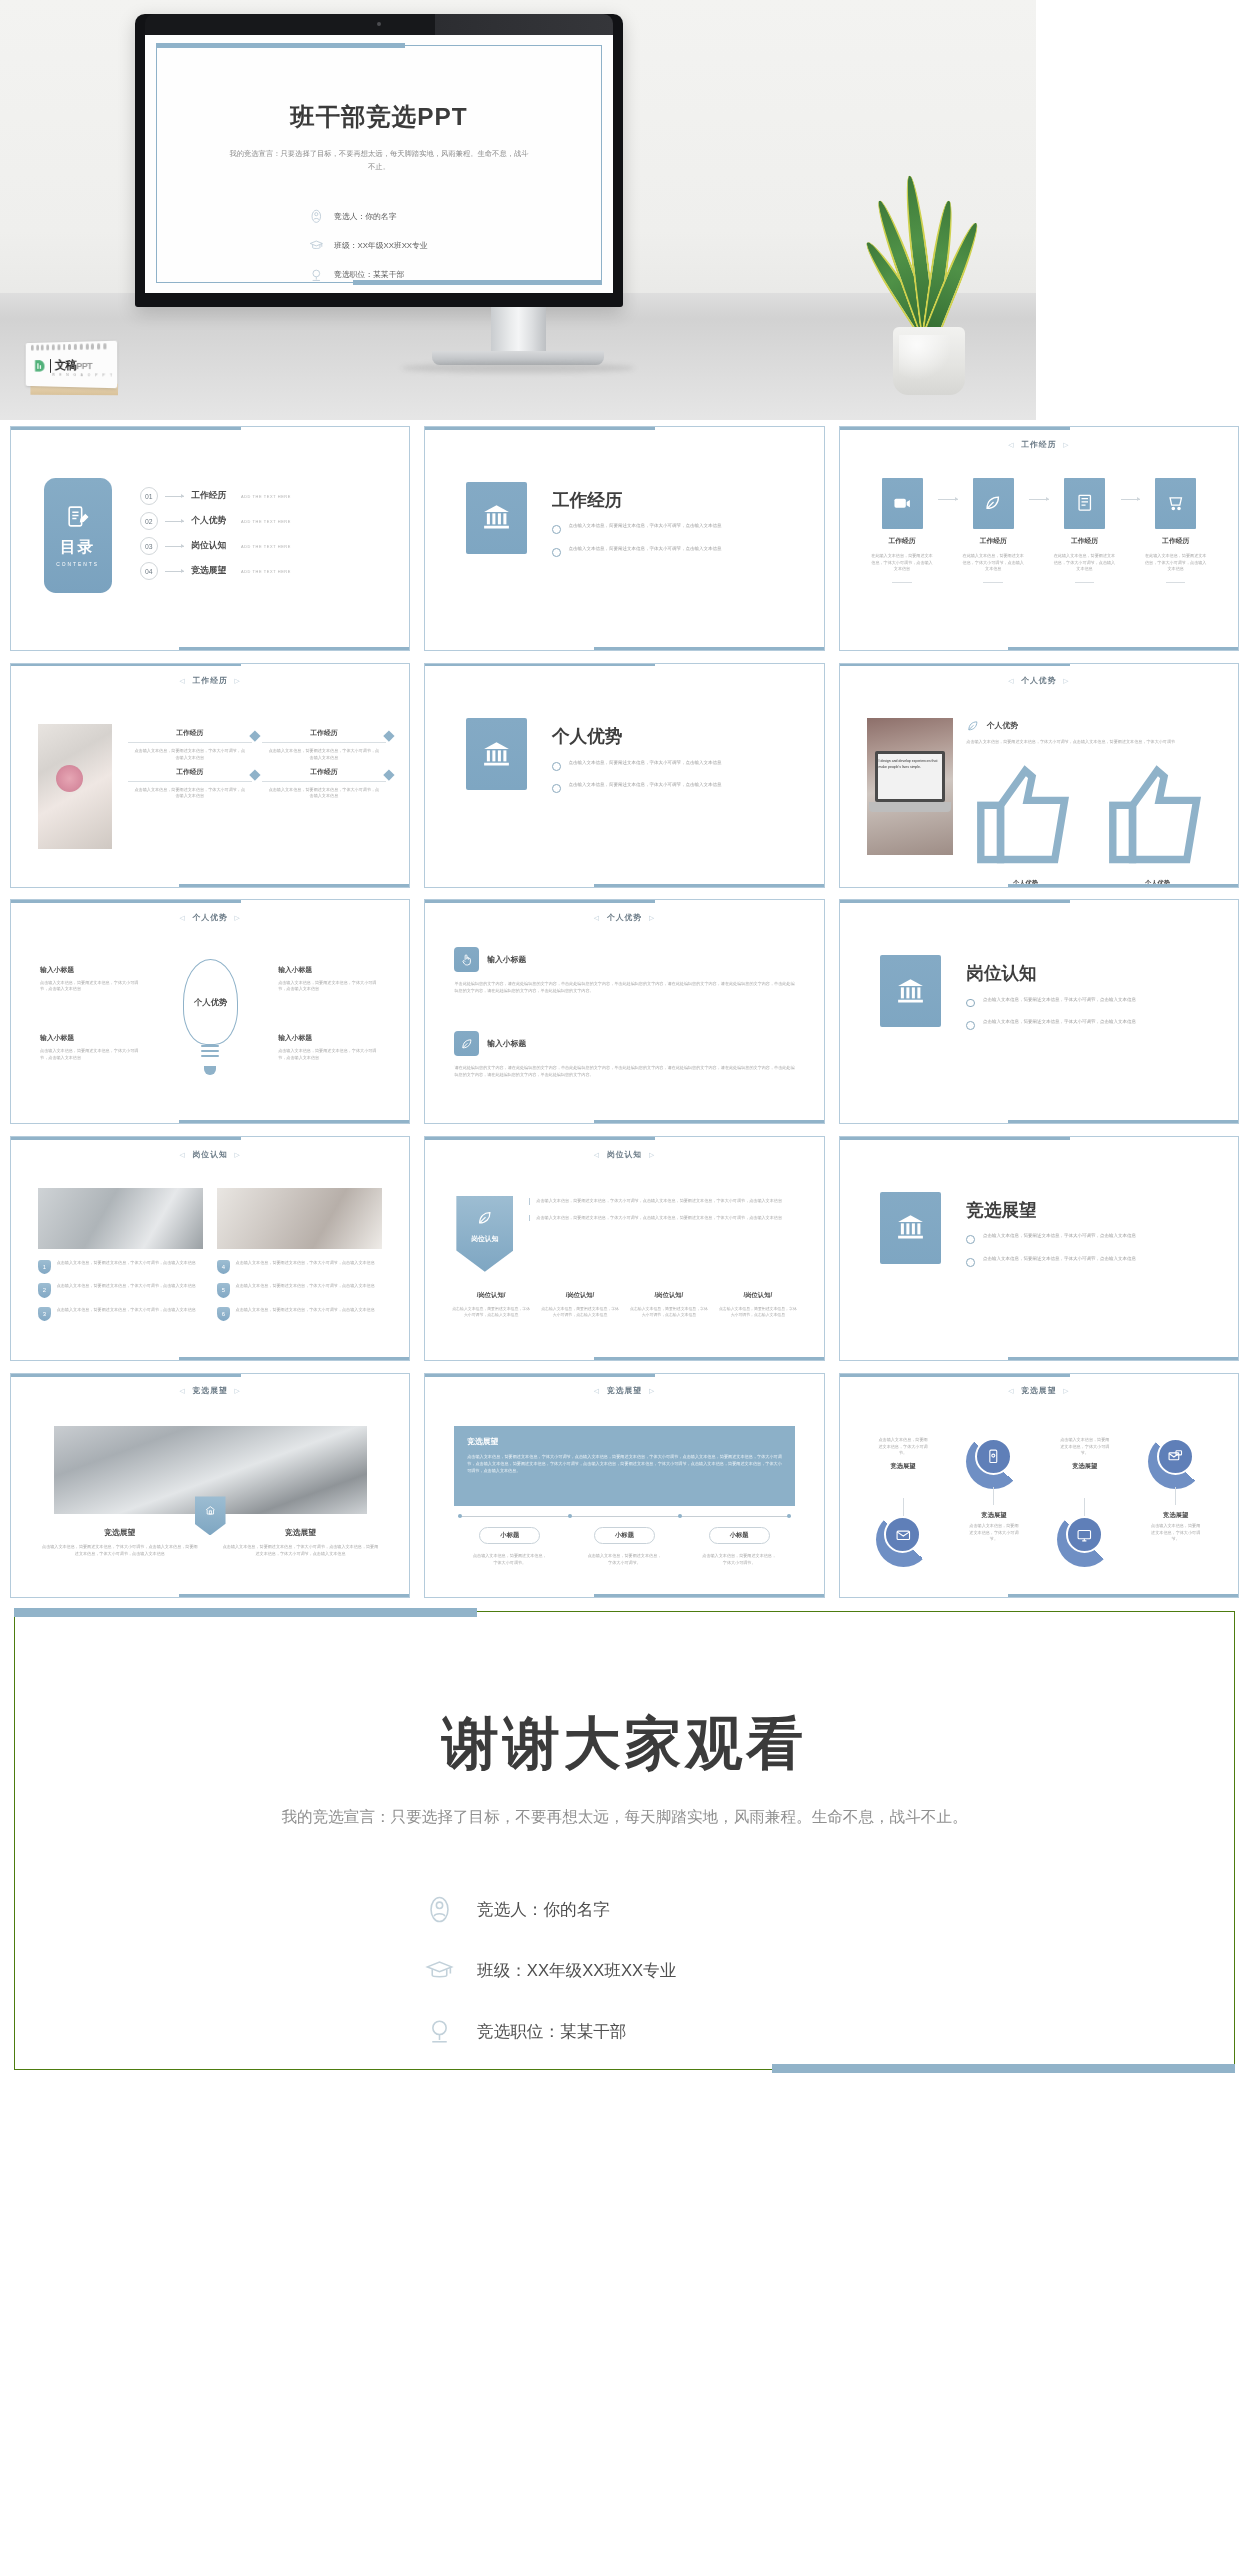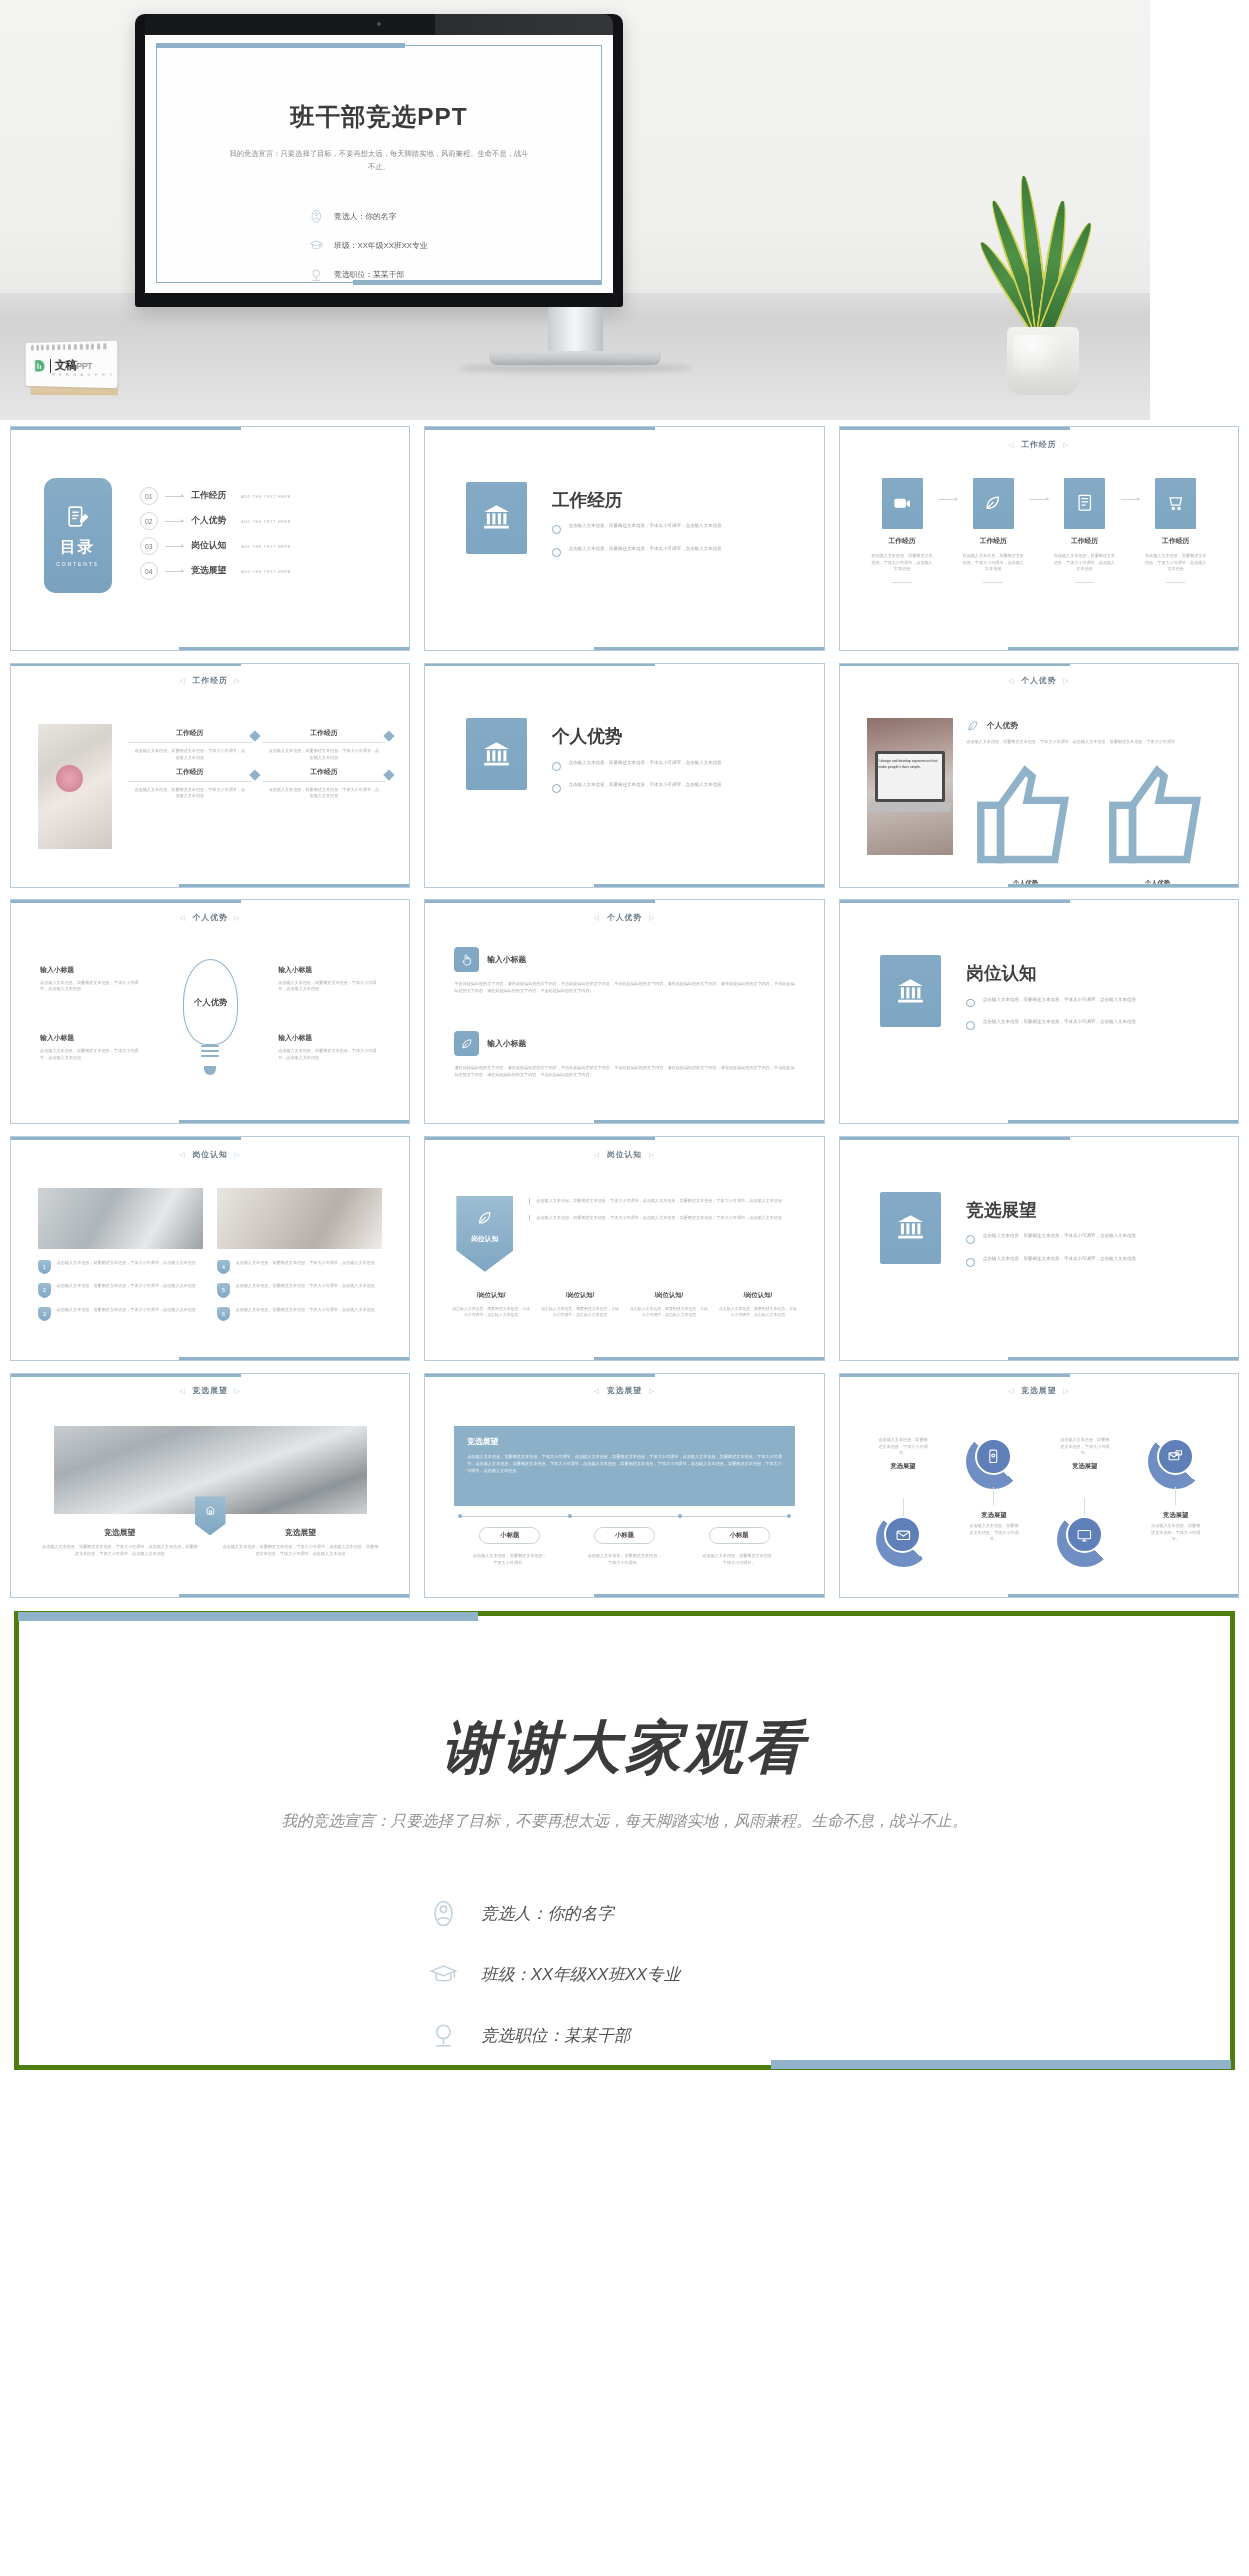--- a/index.html
+++ b/index.html
@@ -4,21 +4,21 @@
 <style>
   * { box-sizing: border-box; margin:0; padding:0; }
   html,body { background:#ffffff; }
   body {
     width:1249px; height:2576px; position:relative; overflow:hidden;
     font-family:"Liberation Sans","DejaVu Sans",sans-serif;
     color:#555;
   }
   
   .hero{
-    position:relative; width:1150px; height:420px;
+    position:relative; width:1036px; height:420px;
     background:linear-gradient(180deg,#f3f3f1 0%,#efefed 55%,#e9e9e7 72%,#e4e4e2 100%);
     overflow:hidden;
   }
   .hero-floor{
     position:absolute; left:0; right:0; top:293px; height:127px;
     background:linear-gradient(180deg,#dedede 0%,#d2d2d2 20%,#e6e6e6 100%);
   }
   .monitor{
     position:absolute; left:135px; top:13.7px; width:488px; height:293px;
     background:#111215; border-radius:9.8px 9.8px 2.9px 2.9px;
@@ -346,22 +346,21 @@
     border:2.9px solid #fff;
   }
   .semi-ring .cir svg{ width:16.6px; height:16.6px; }
   .semi-t{ font-size:6.3px; font-weight:700; color:#4b4b4b; text-align:center; margin-top:4.9px; }
   .semi-p{ font-size:4.1px; line-height:1.6; color:#a4a4a4; text-align:center; padding:0 4.9px; margin-top:2.9px; }
   .semi-stem{ position:absolute; left:50%; width:1px; height:17.6px; background:#d5dbe0; }
 
   
   .final{
     position:relative; margin:13.7px 13.7px 0; height:459px; background:#fff;
-    border:5px solid #4d7c0f;
-    font-style:italic;
+    border:1px solid #4d7c0f;
   }
   .final::before{
     content:""; position:absolute; left:-1px; top:-3.9px; width:38%; height:8.8px; background:#91b3c9;
   }
   .final::after{
     content:""; position:absolute; right:-1px; bottom:-3.9px; width:38%; height:8.8px; background:#91b3c9;
   }
   .f-title{
     position:absolute; left:0; right:0; top:94px; text-align:center;
     font-size:57px; font-weight:700; color:#3b3b3b; letter-spacing:3.9px;

